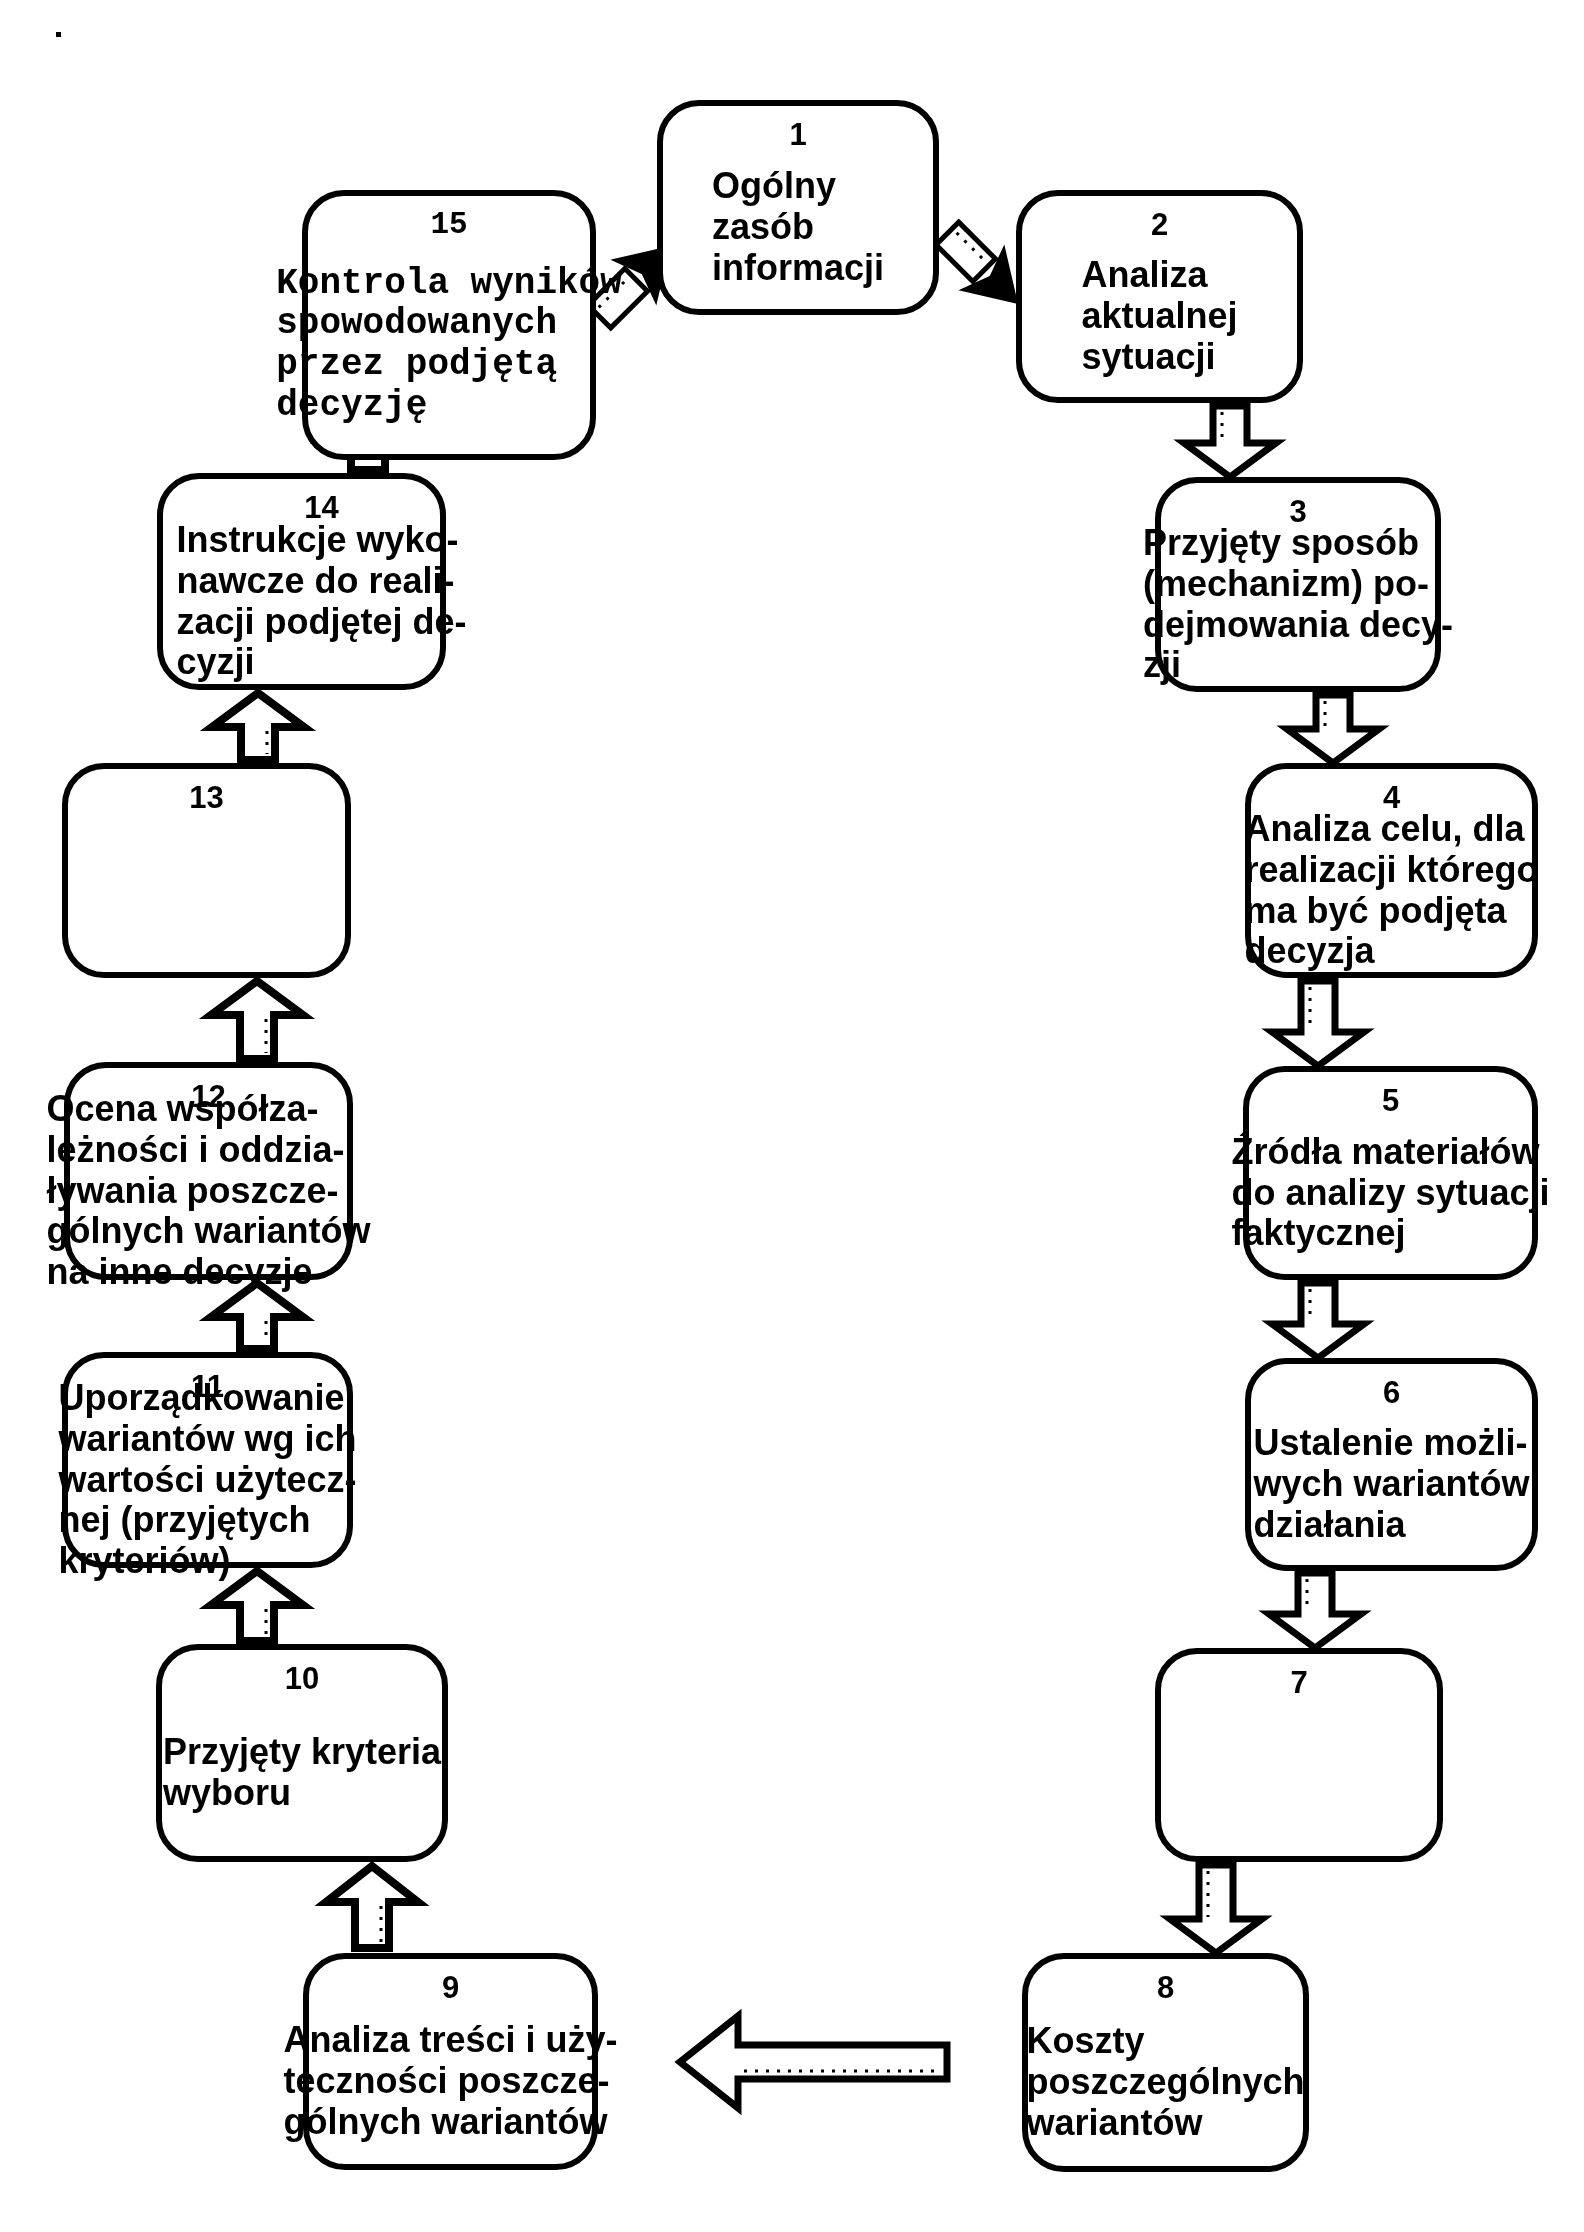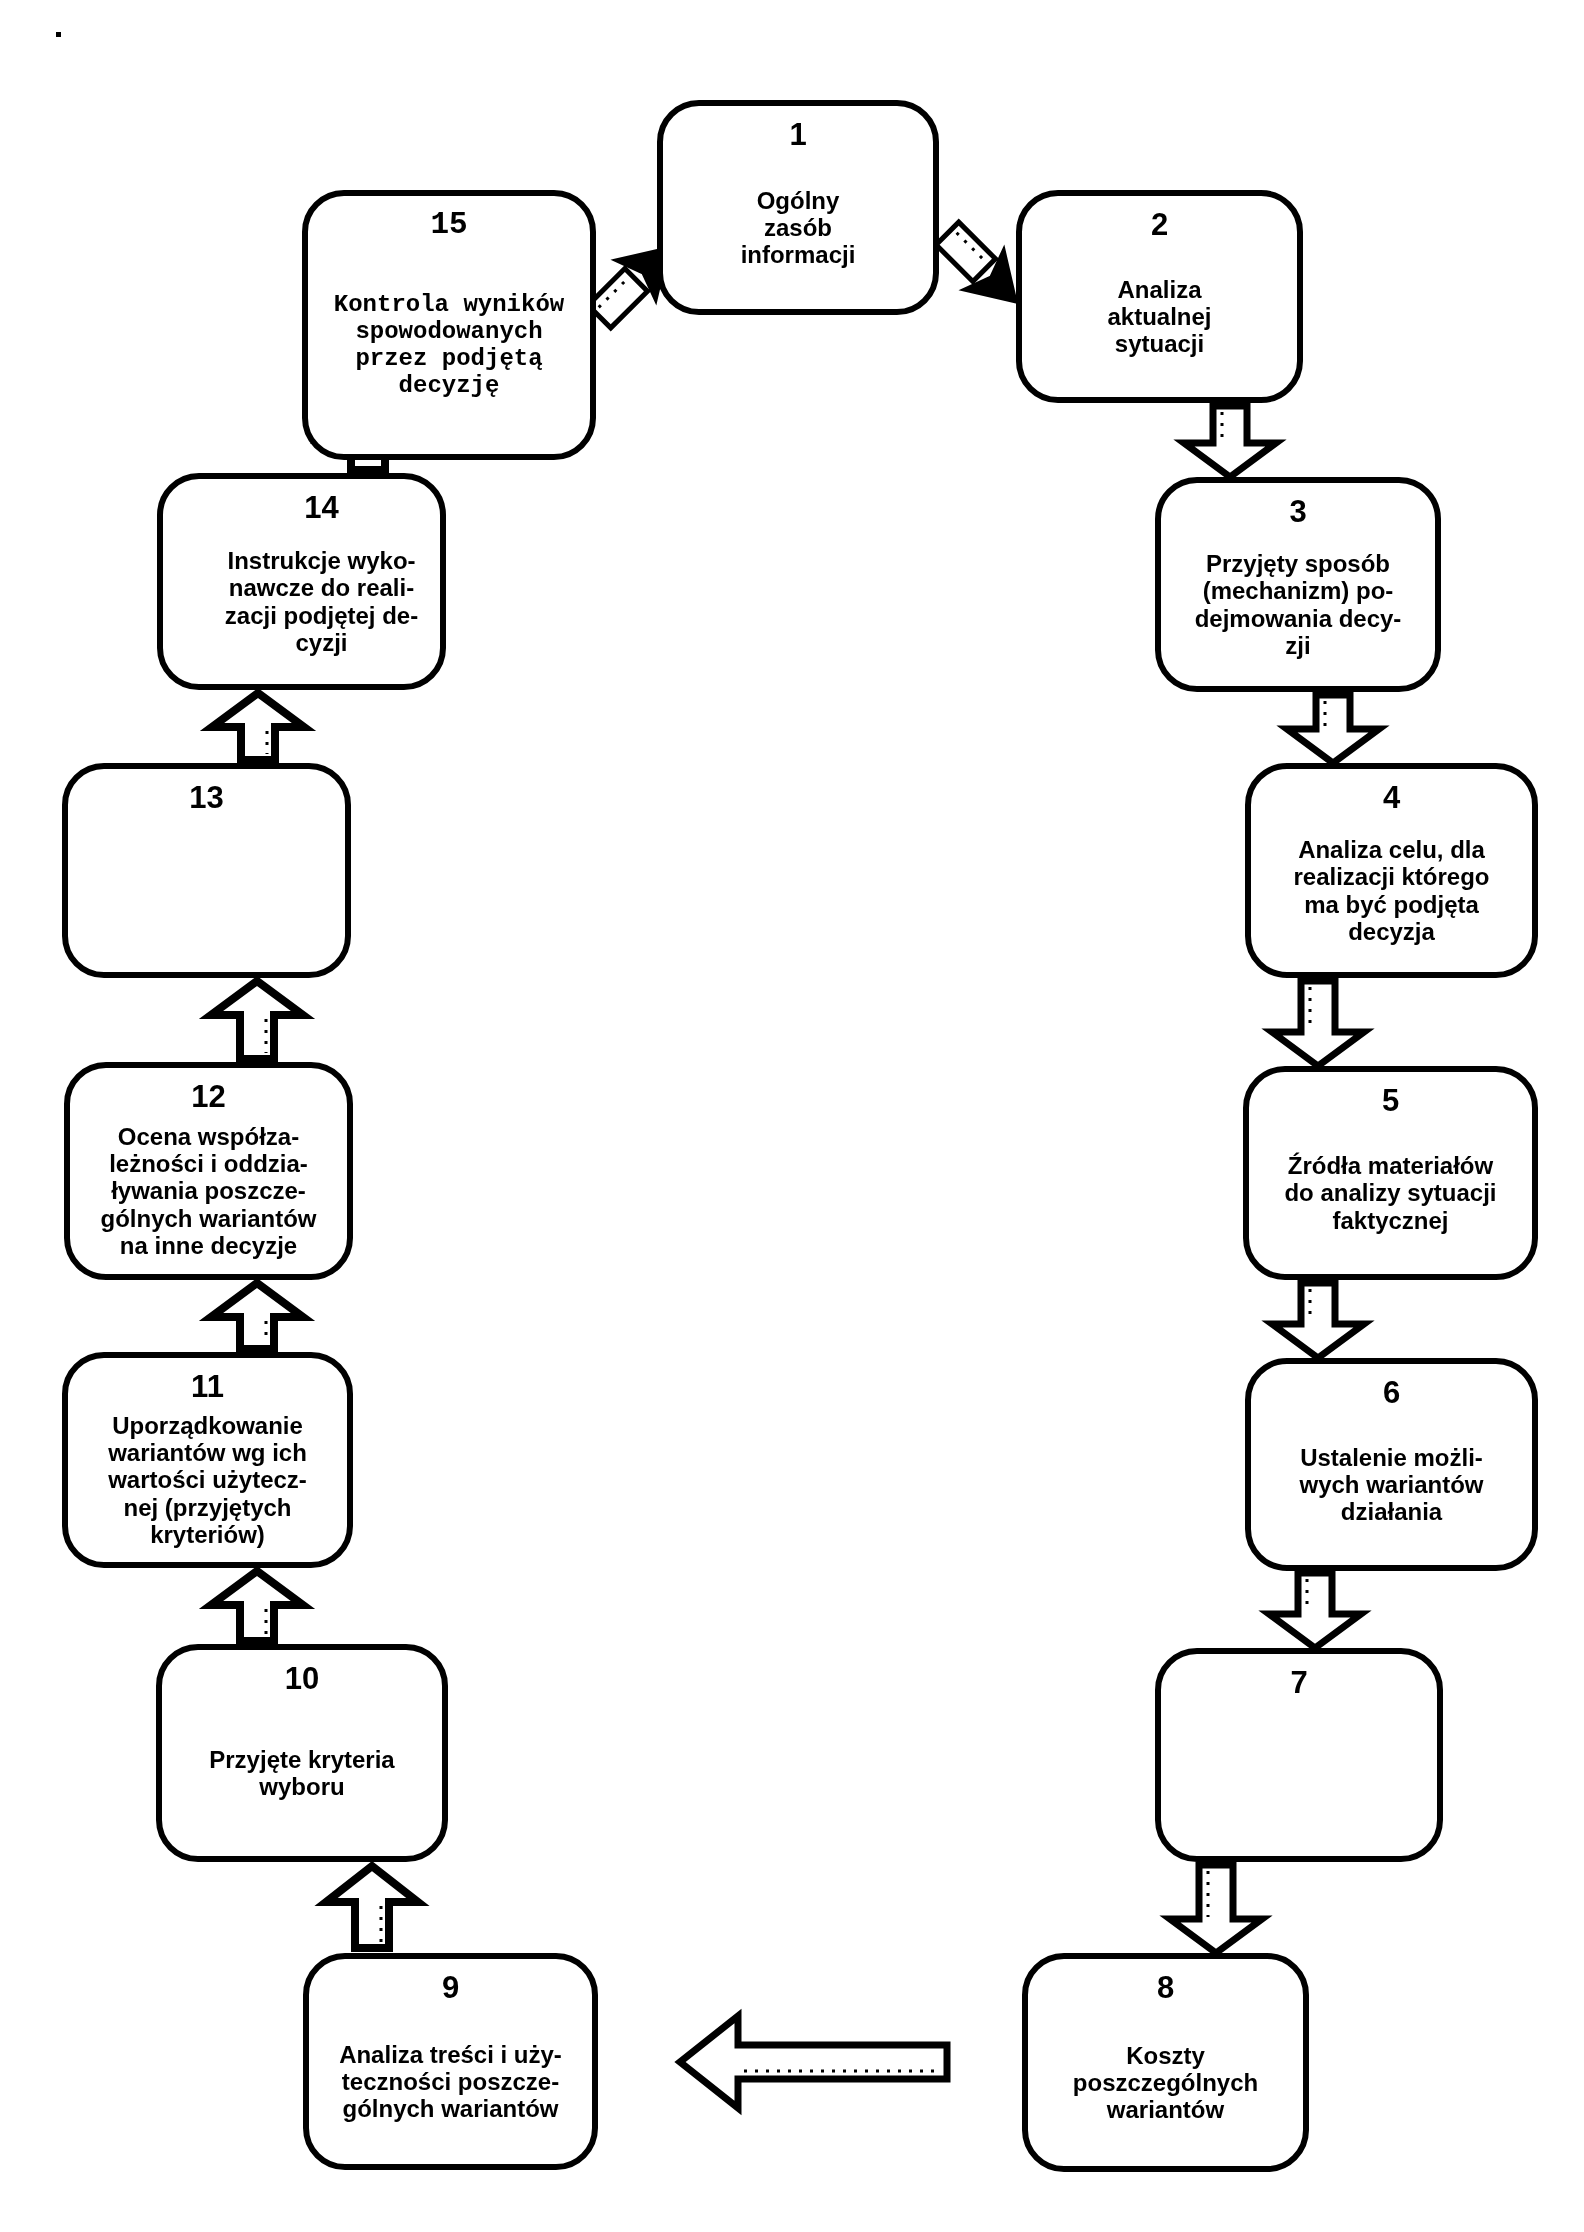--- a/index.html
+++ b/index.html
@@ -31,24 +31,23 @@
     line-height:38px;
     text-align:center;
     white-space:pre;
   }
   .label{
     flex:1;
     min-height:0;
     display:flex;
     align-items:center;
     justify-content:center;
-    font-size:24px;
+    font-size:36px;
     font-weight:700;
     line-height:1.13;
-    text-align:center;
     white-space:pre;
   }
   
   .b1 {left:657px; top:100px; width:282px;height:215px;}
   .b2 {left:1016px;top:190px; width:287px;height:213px;}
   .b3 {left:1155px;top:477px; width:286px;height:215px;}
   .b4 {left:1245px;top:763px; width:293px;height:215px;}
   .b5 {left:1243px;top:1066px;width:295px;height:214px;}
   .b6 {left:1245px;top:1358px;width:293px;height:213px;}
   .b7 {left:1155px;top:1648px;width:288px;height:214px;}
@@ -185,21 +184,21 @@
 
   <div class="box b9">
     <div class="num">9</div>
     <div class="label">Analiza treści i uży-
 teczności poszcze-
 gólnych wariantów</div>
   </div>
 
   <div class="box b10">
     <div class="num">10</div>
-    <div class="label">Przyjęte kryteria
+    <div class="label">Przyjęty kryteria
 wyboru</div>
   </div>
 
   <div class="box b11">
     <div class="num">11</div>
     <div class="label">Uporządkowanie
 wariantów wg ich
 wartości użytecz-
 nej (przyjętych
 kryteriów)</div>

